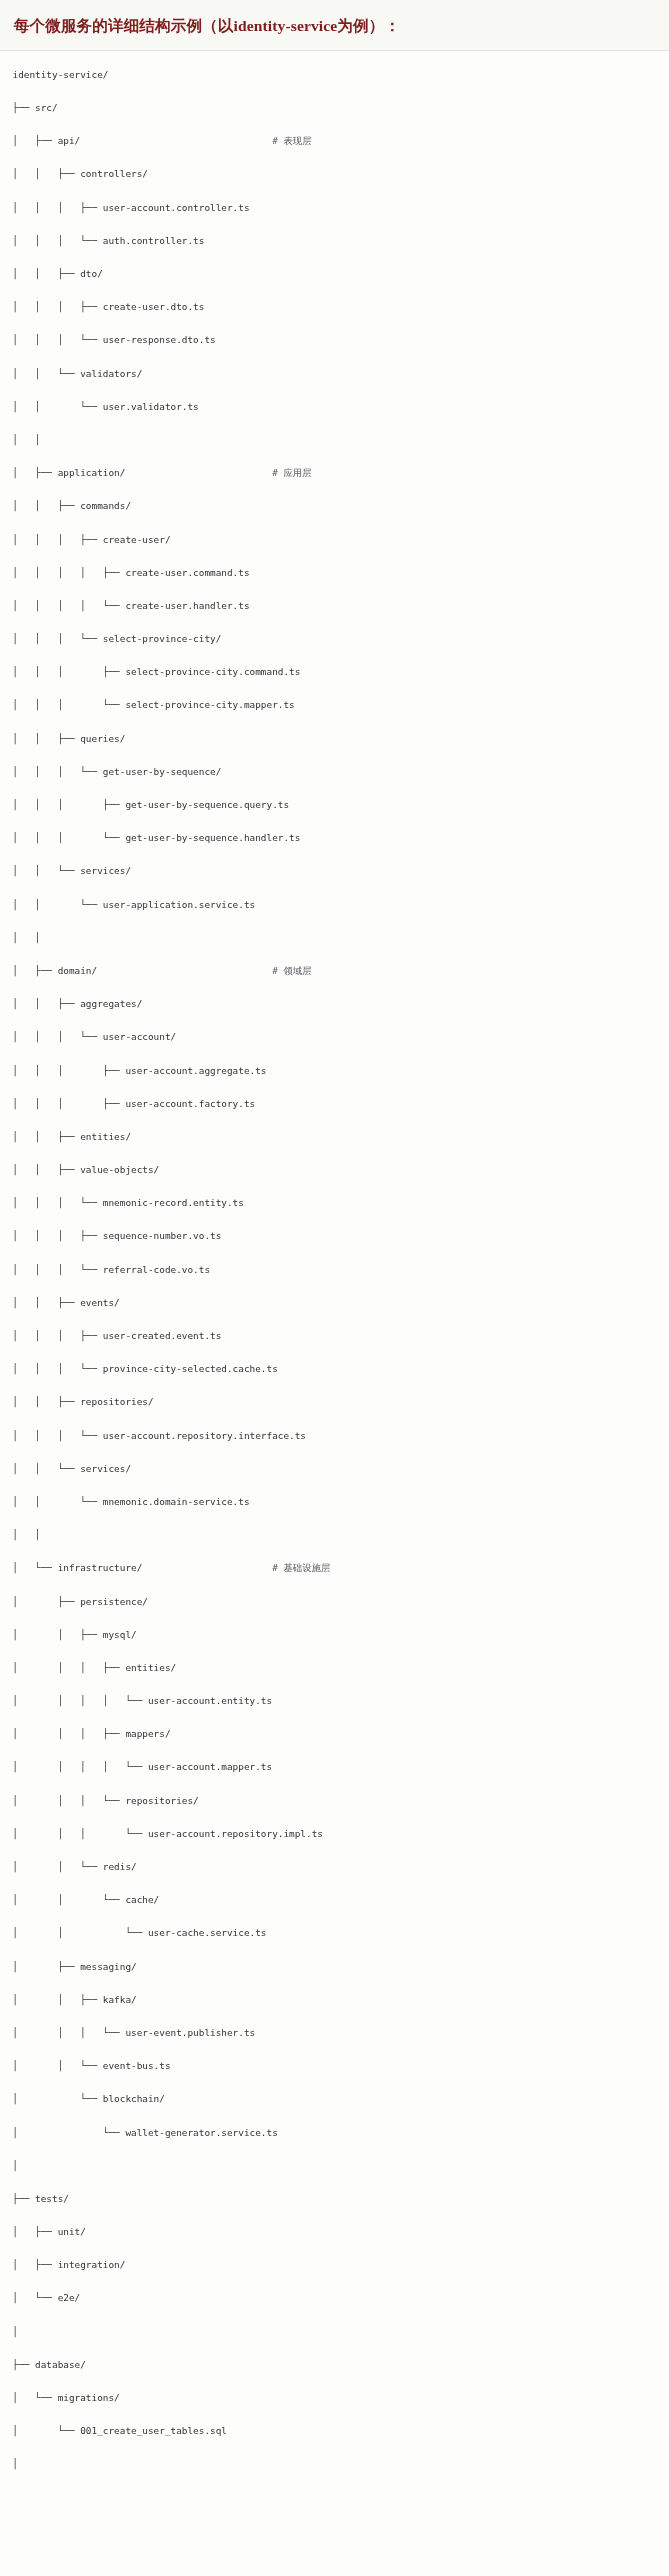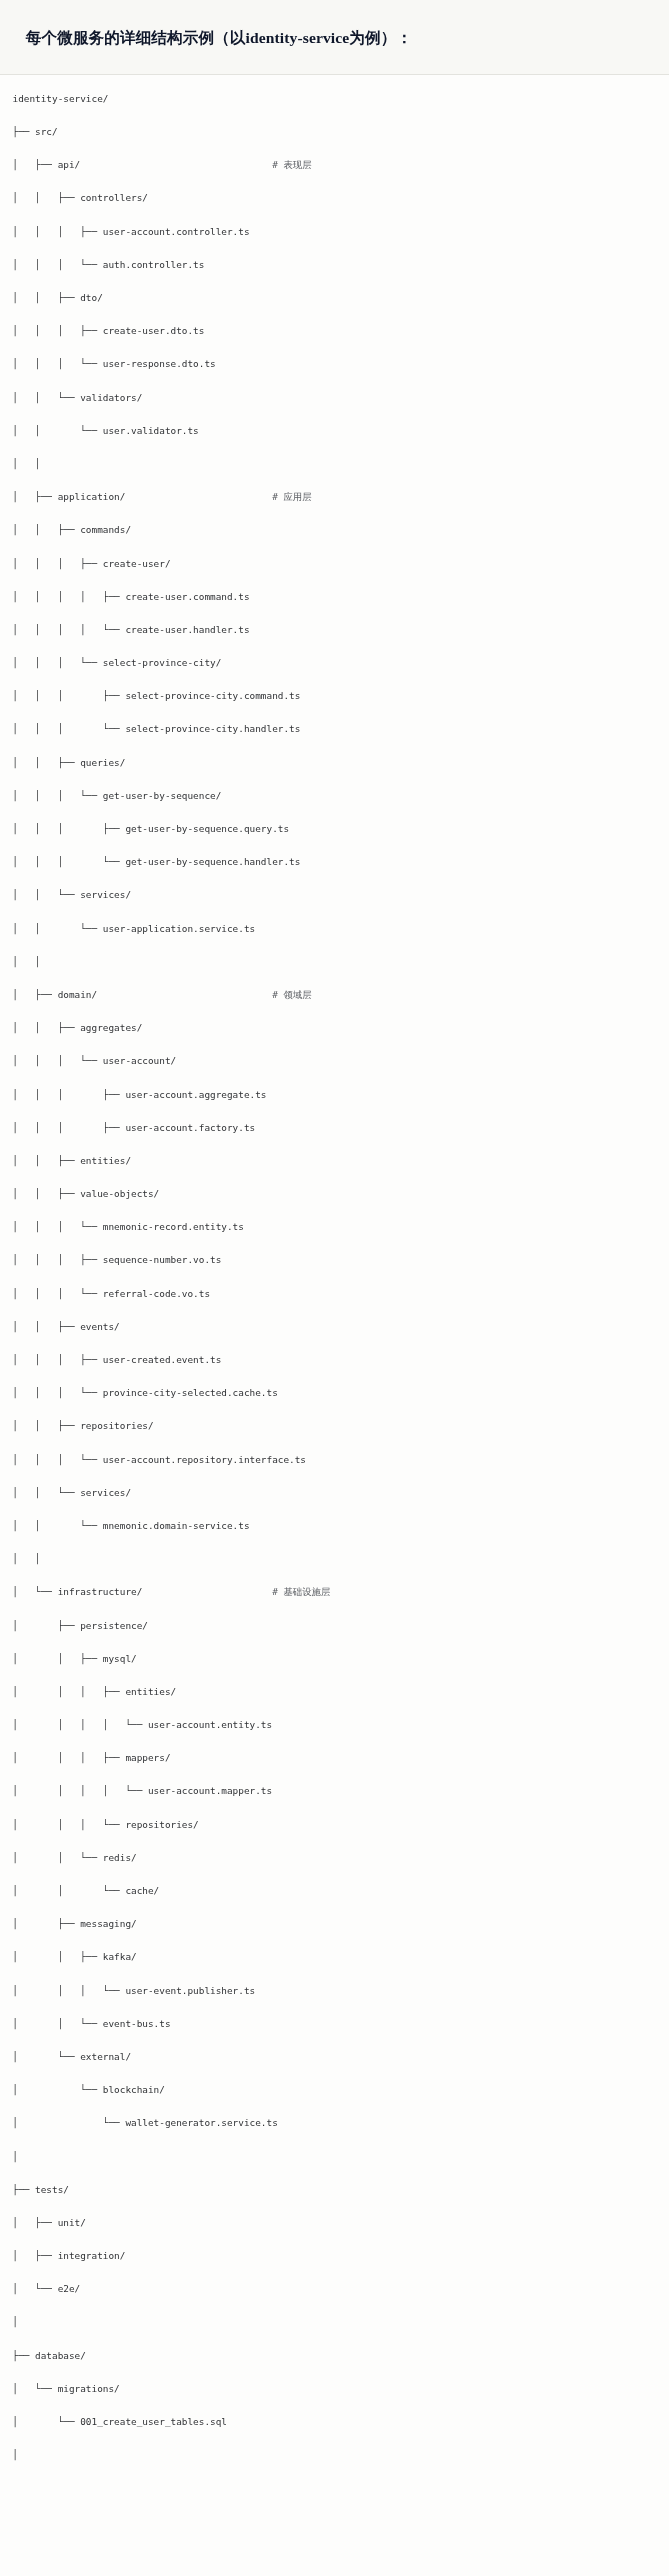--- a/index.html
+++ b/index.html
@@ -25,23 +25,23 @@
     background: #f8f8f5;
     border-bottom: 0.6px solid #e3e3de;
     padding: 16.3px 13.8px 13.8px 13.8px;
     box-sizing: border-box;
   }
   .header-title {
     font-family: "Liberation Serif", serif;
     font-weight: bold;
     font-size: 15.6px;
     line-height: 1.25;
-    color: #0f172a;
+    color: #7f1d1d;
     letter-spacing: 0.1px;
-    margin: 12px;
+    margin: 0;
   }
 
   
   .tree-band {
     background: #fdfdfc;
     border-bottom: 0.6px solid #e3e3de;
     padding: 16.3px 0 17.5px 0;
   }
   .tree {
     font-family: "DejaVu Sans Mono", "Liberation Mono", monospace;
@@ -83,21 +83,21 @@
 <span class="tree-row"><span class="tree-path">│   │   └── validators/</span></span>
 <span class="tree-row"><span class="tree-path">│   │       └── user.validator.ts</span></span>
 <span class="tree-row"><span class="tree-path">│   │</span></span>
 <span class="tree-row"><span class="tree-path">│   ├── application/</span><span>                          </span><span class="tree-comment"># 应用层</span></span>
 <span class="tree-row"><span class="tree-path">│   │   ├── commands/</span></span>
 <span class="tree-row"><span class="tree-path">│   │   │   ├── create-user/</span></span>
 <span class="tree-row"><span class="tree-path">│   │   │   │   ├── create-user.command.ts</span></span>
 <span class="tree-row"><span class="tree-path">│   │   │   │   └── create-user.handler.ts</span></span>
 <span class="tree-row"><span class="tree-path">│   │   │   └── select-province-city/</span></span>
 <span class="tree-row"><span class="tree-path">│   │   │       ├── select-province-city.command.ts</span></span>
-<span class="tree-row"><span class="tree-path">│   │   │       └── select-province-city.handler.ts</span></span>
+<span class="tree-row"><span class="tree-path">│   │   │       └── select-province-city.mapper.ts</span></span>
 <span class="tree-row"><span class="tree-path">│   │   ├── queries/</span></span>
 <span class="tree-row"><span class="tree-path">│   │   │   └── get-user-by-sequence/</span></span>
 <span class="tree-row"><span class="tree-path">│   │   │       ├── get-user-by-sequence.query.ts</span></span>
 <span class="tree-row"><span class="tree-path">│   │   │       └── get-user-by-sequence.handler.ts</span></span>
 <span class="tree-row"><span class="tree-path">│   │   └── services/</span></span>
 <span class="tree-row"><span class="tree-path">│   │       └── user-application.service.ts</span></span>
 <span class="tree-row"><span class="tree-path">│   │</span></span>
 <span class="tree-row"><span class="tree-path">│   ├── domain/</span><span>                               </span><span class="tree-comment"># 领域层</span></span>
 <span class="tree-row"><span class="tree-path">│   │   ├── aggregates/</span></span>
 <span class="tree-row"><span class="tree-path">│   │   │   └── user-account/</span></span>
@@ -117,27 +117,28 @@
 <span class="tree-row"><span class="tree-path">│   │       └── mnemonic.domain-service.ts</span></span>
 <span class="tree-row"><span class="tree-path">│   │</span></span>
 <span class="tree-row"><span class="tree-path">│   └── infrastructure/</span><span>                       </span><span class="tree-comment"># 基础设施层</span></span>
 <span class="tree-row"><span class="tree-path">│       ├── persistence/</span></span>
 <span class="tree-row"><span class="tree-path">│       │   ├── mysql/</span></span>
 <span class="tree-row"><span class="tree-path">│       │   │   ├── entities/</span></span>
 <span class="tree-row"><span class="tree-path">│       │   │   │   └── user-account.entity.ts</span></span>
 <span class="tree-row"><span class="tree-path">│       │   │   ├── mappers/</span></span>
 <span class="tree-row"><span class="tree-path">│       │   │   │   └── user-account.mapper.ts</span></span>
 <span class="tree-row"><span class="tree-path">│       │   │   └── repositories/</span></span>
+<span class="tree-row"><span class="tree-path">│       │   │       └── user-account.repository.impl.ts</span></span>
 <span class="tree-row"><span class="tree-path">│       │   └── redis/</span></span>
 <span class="tree-row"><span class="tree-path">│       │       └── cache/</span></span>
+<span class="tree-row"><span class="tree-path">│       │           └── user-cache.service.ts</span></span>
 <span class="tree-row"><span class="tree-path">│       ├── messaging/</span></span>
 <span class="tree-row"><span class="tree-path">│       │   ├── kafka/</span></span>
 <span class="tree-row"><span class="tree-path">│       │   │   └── user-event.publisher.ts</span></span>
 <span class="tree-row"><span class="tree-path">│       │   └── event-bus.ts</span></span>
-<span class="tree-row"><span class="tree-path">│       └── external/</span></span>
 <span class="tree-row"><span class="tree-path">│           └── blockchain/</span></span>
 <span class="tree-row"><span class="tree-path">│               └── wallet-generator.service.ts</span></span>
 <span class="tree-row"><span class="tree-path">│</span></span>
 <span class="tree-row"><span class="tree-path">├── tests/</span></span>
 <span class="tree-row"><span class="tree-path">│   ├── unit/</span></span>
 <span class="tree-row"><span class="tree-path">│   ├── integration/</span></span>
 <span class="tree-row"><span class="tree-path">│   └── e2e/</span></span>
 <span class="tree-row"><span class="tree-path">│</span></span>
 <span class="tree-row"><span class="tree-path">├── database/</span></span>
 <span class="tree-row"><span class="tree-path">│   └── migrations/</span></span>

